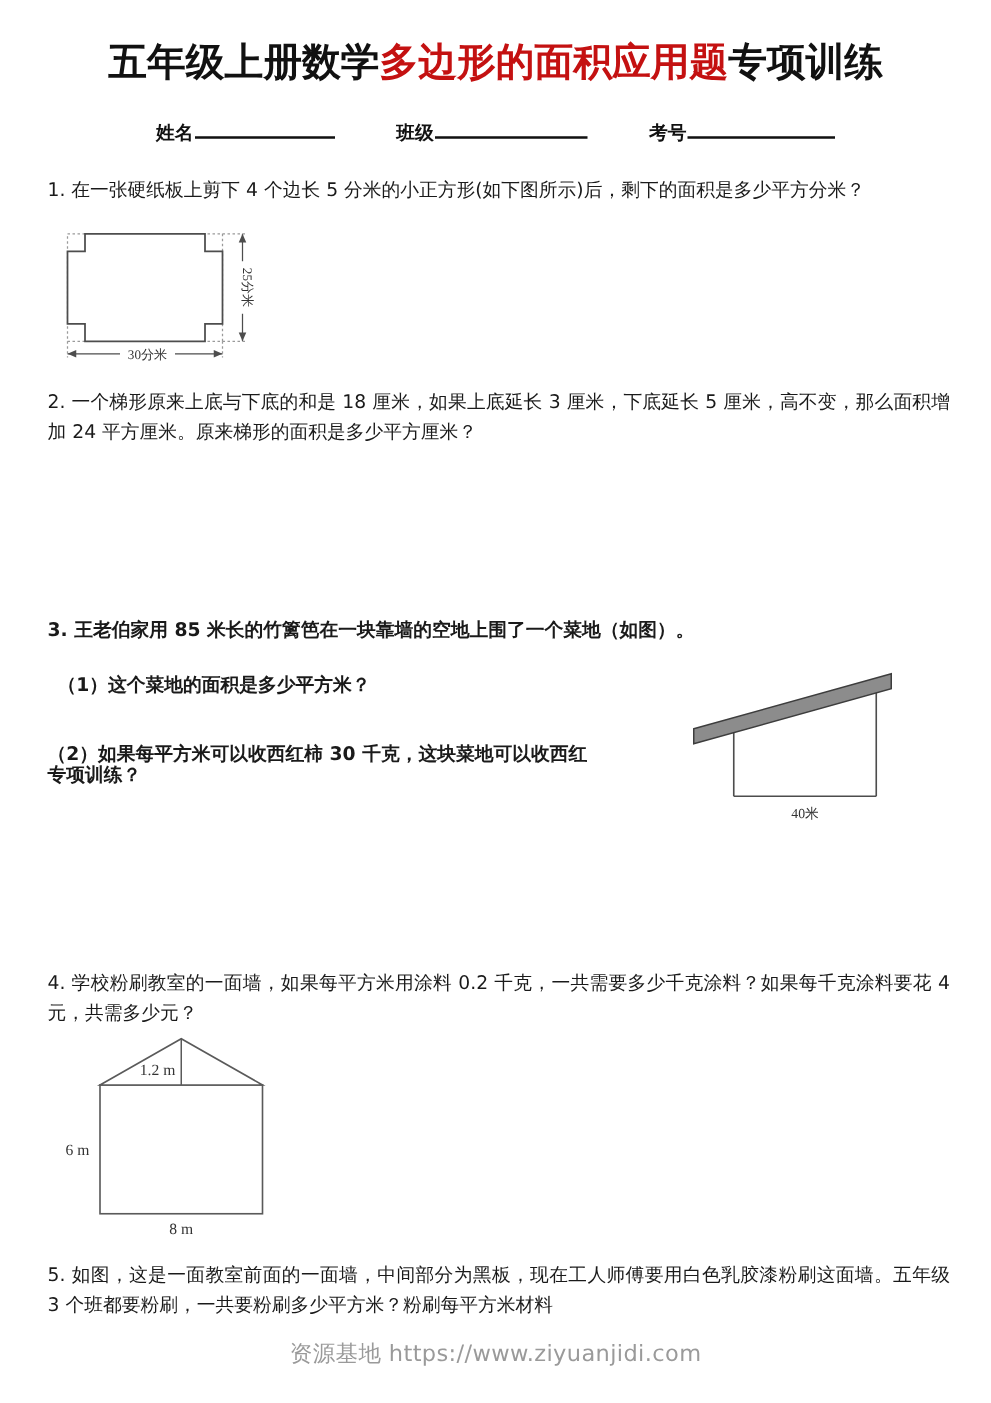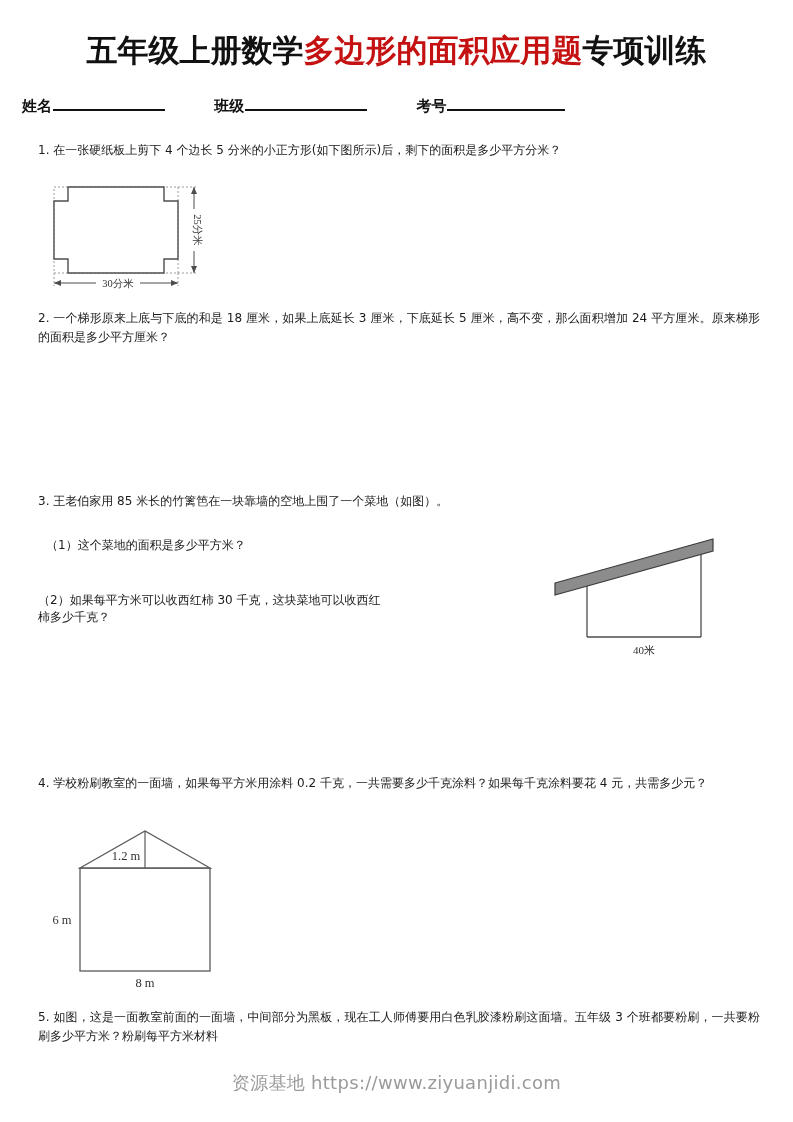--- a/index.html
+++ b/index.html
@@ -43,20 +43,21 @@
   }
   .title .seg-black { color: #111111; }
   .title .seg-red { color: #c41111; }
 
   
   .info-line {
     position: absolute;
     top: 96px;
     left: 0;
     width: 793px;
+    text-align: center;
     font-family: "DejaVu Sans", "Liberation Sans", sans-serif;
     font-size: 15px;
     font-weight: bold;
     color: #111111;
     white-space: nowrap;
   }
   .info-item {
     display: inline-block;
     margin: 0 22px;
   }
@@ -70,27 +71,27 @@
   .rule-a { width: 112px; }
   .rule-b { width: 122px; }
   .rule-c { width: 118px; }
 
   
   .q {
     position: absolute;
     left: 38px;
     width: 722px;
     font-family: "DejaVu Sans", "Liberation Sans", sans-serif;
-    font-size: 12px;
+    font-size: 15px;
     color: #1a1a1a;
     line-height: 1.62;
     text-align: justify;
   }
   .q.tight { line-height: 1.32; }
-  .q.narrow { width: 540px; }
+  .q.narrow { width: 540px; font-weight: bold; }
   .q-sub {
     margin-top: 9px;
     text-indent: 8px;
   }
   .q-sub2 {
     margin-top: 9px;
   }
 
   
   .fig1 {
@@ -187,21 +188,21 @@
       <rect x="140" y="26" width="13" height="42" fill="#ffffff"></rect>
       <text x="146" y="47" font-size="10.5" text-anchor="middle" transform="rotate(90 146 47)">25分米</text>
     </svg>
   </div>
 
   <div class="q" style="top:309px;">2.  一个梯形原来上底与下底的和是 18 厘米，如果上底延长 3 厘米，下底延长 5 厘米，高不变，那么面积增加 24 平方厘米。原来梯形的面积是多少平方厘米？</div>
 
   <div class="q narrow" style="top:492px;">3.  王老伯家用 85 米长的竹篱笆在一块靠墙的空地上围了一个菜地（如图）。</div>
   <div class="q narrow q-sub" style="top:527px;">（1）这个菜地的面积是多少平方米？</div>
   <div class="q narrow q-sub2" style="top:571px;margin-top:20px;">（2）如果每平方米可以收西红柿 30 千克，这块菜地可以收西红</div>
-  <div class="q narrow" style="top:608px;">柿多少千克？</div>
+  <div class="q narrow" style="top:608px;">专项训练？</div>
 
   <div class="fig3">
     <svg width="195" height="125" viewBox="0 0 195 125">
 
       <line x1="38" y1="48" x2="38" y2="104" stroke="#4d4d4d" stroke-width="1.3"></line>
       <line x1="152" y1="18" x2="152" y2="104" stroke="#4d4d4d" stroke-width="1.3"></line>
       <line x1="38" y1="104" x2="152" y2="104" stroke="#4d4d4d" stroke-width="1.3"></line>
 
       <polygon points="6,50 164,6 164,18 6,62" fill="#8c8c8c" stroke="#3d3d3d" stroke-width="1.2"></polygon>
       <text x="95" y="121" font-size="11" text-anchor="middle">40米</text>

